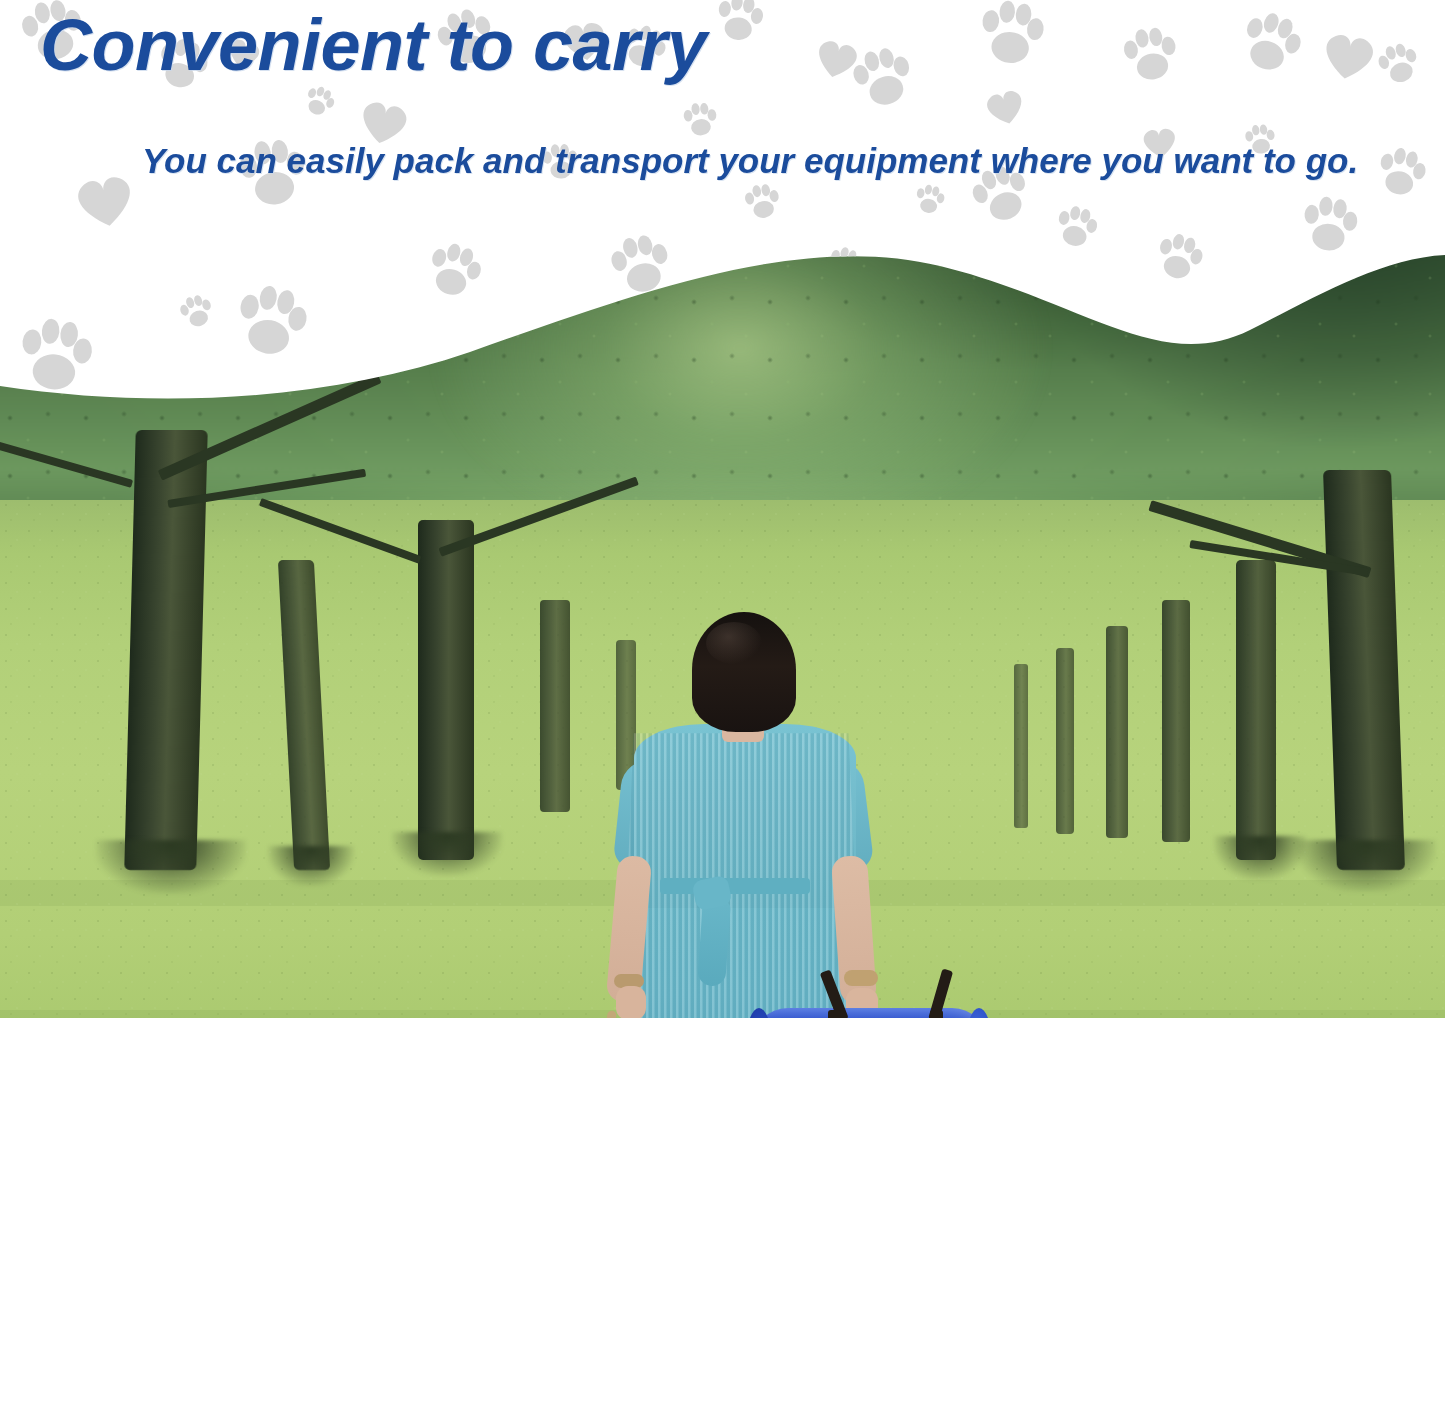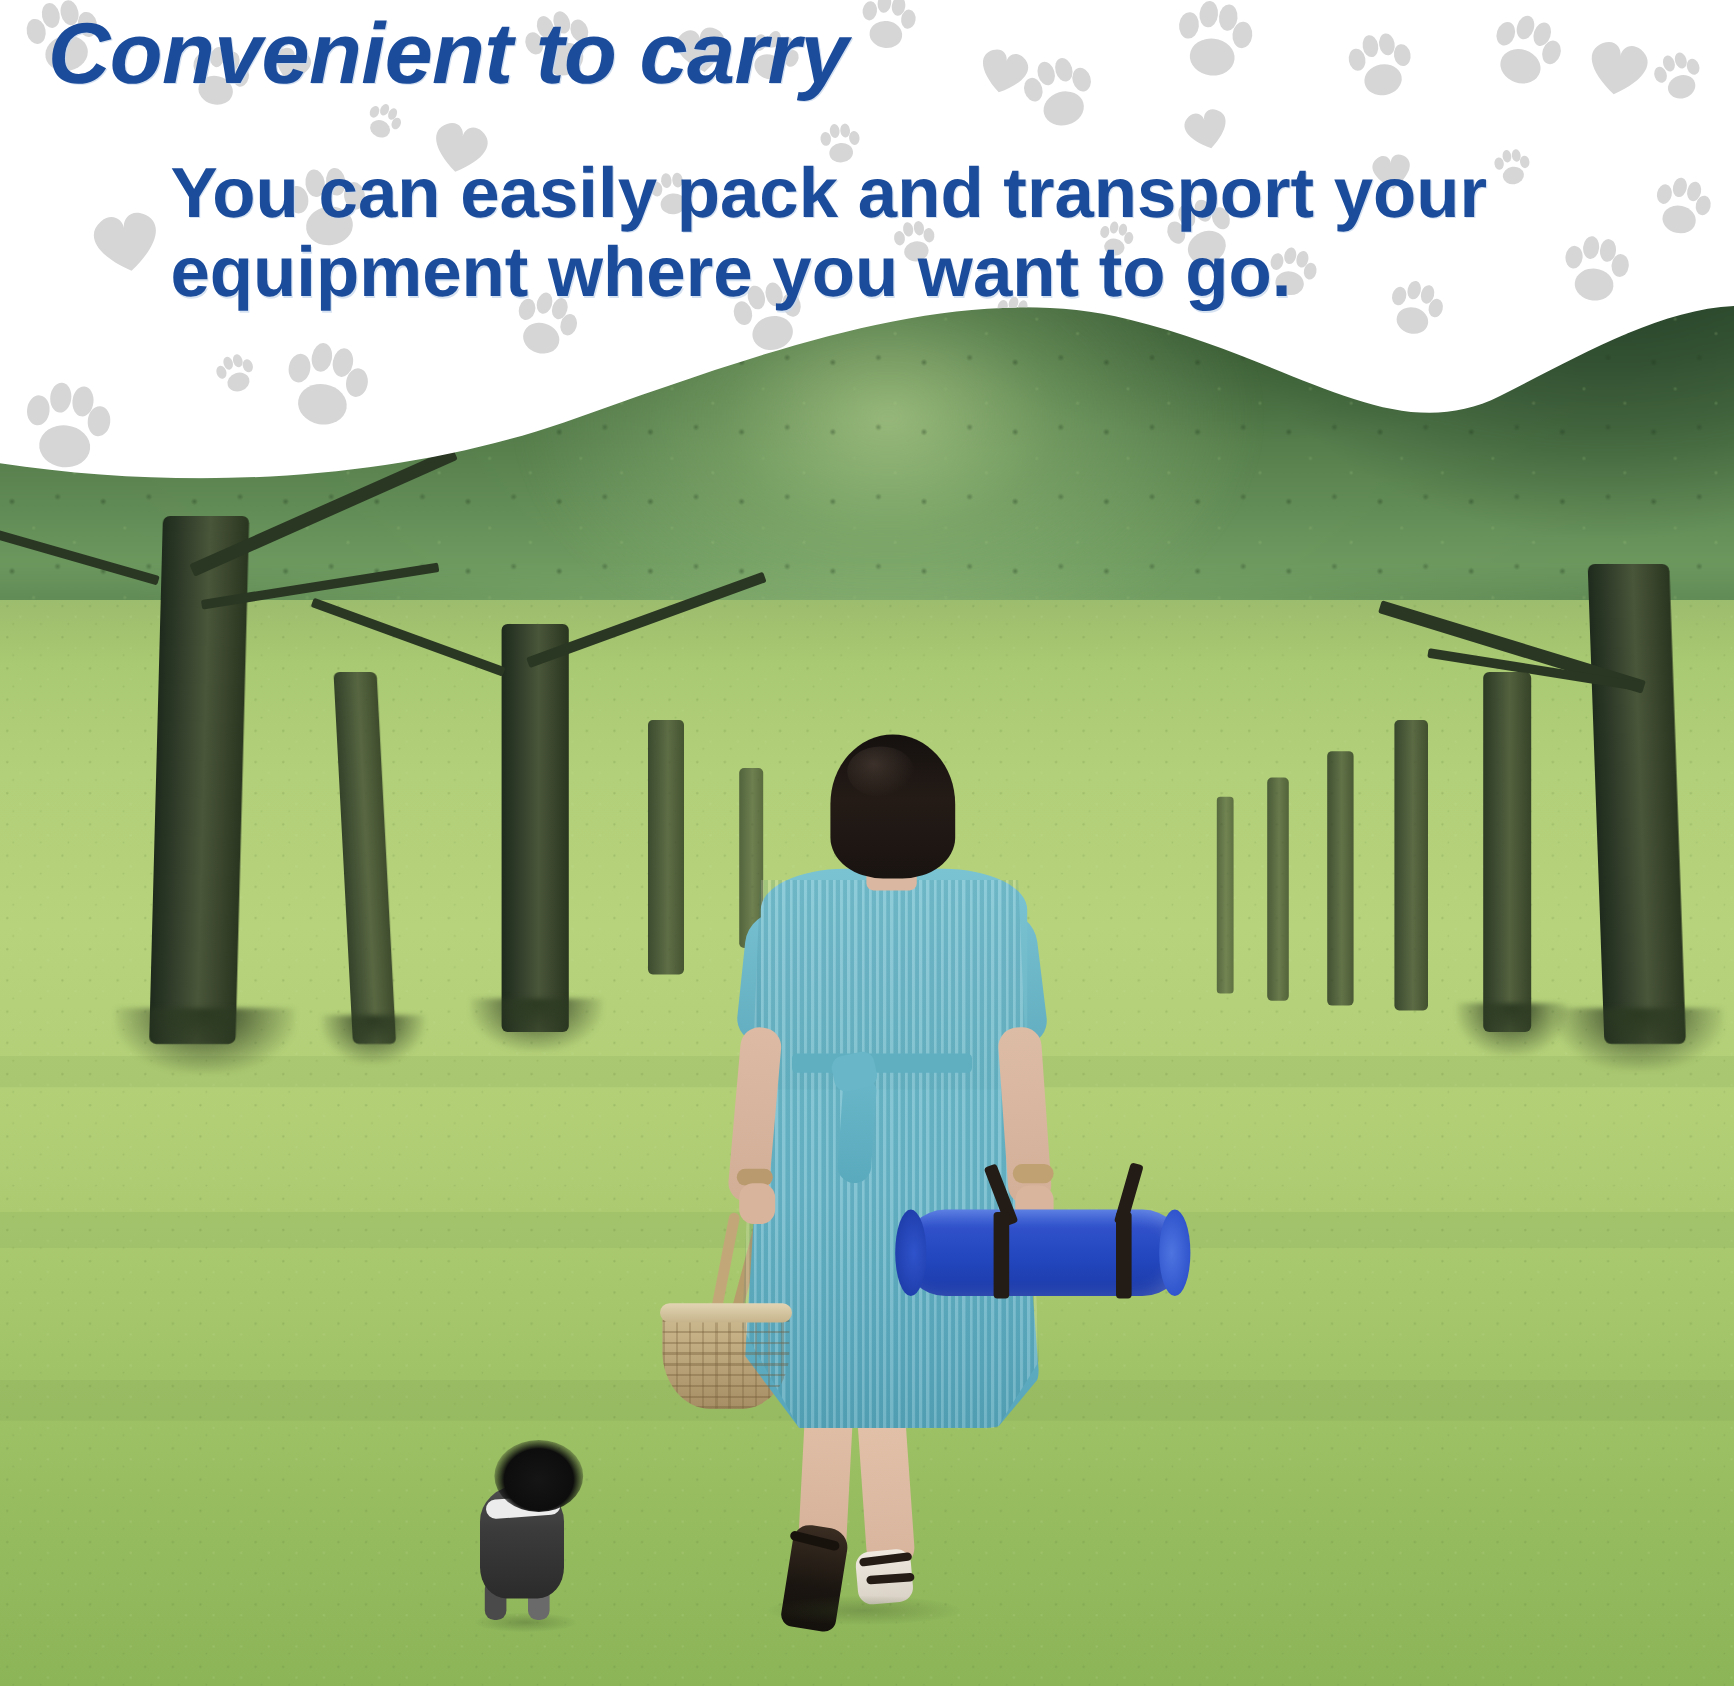--- a/index.html
+++ b/index.html
@@ -7,23 +7,23 @@
     padding: 0;
     background: #ffffff;
   }
   body {
     font-family: "Liberation Sans", sans-serif;
   }
 
   #page {
     position: relative;
     width: 1445px;
-    height: 1405px;
+    height: 1018px;
     overflow: hidden;
-    background: #fca5a5;
+    background: #22c55e;
   }
 
   .banner-text {
     position: absolute;
     z-index: 4;
     left: 0; top: 0;
     width: 1445px;
   }
 
   .title {
@@ -39,22 +39,23 @@
     white-space: nowrap;
     text-shadow: 1px 1px 0 rgba(200,215,235,0.75);
   }
 
   .subtitle {
     position: absolute;
     left: 142px;
     top: 128px;
     width: 1230px;
     font-family: "Liberation Sans", sans-serif;
+    font-style: italic;
     font-weight: 600;
-    font-size: 59px;
+    font-size: 35px;
     line-height: 66px;
     color: #1B4C9C;
     text-shadow: 1px 1px 0 rgba(200,215,235,0.7);
   }
 
   
   .photo-wrap {
     position: absolute;
     left: 0;
     top: 0;

